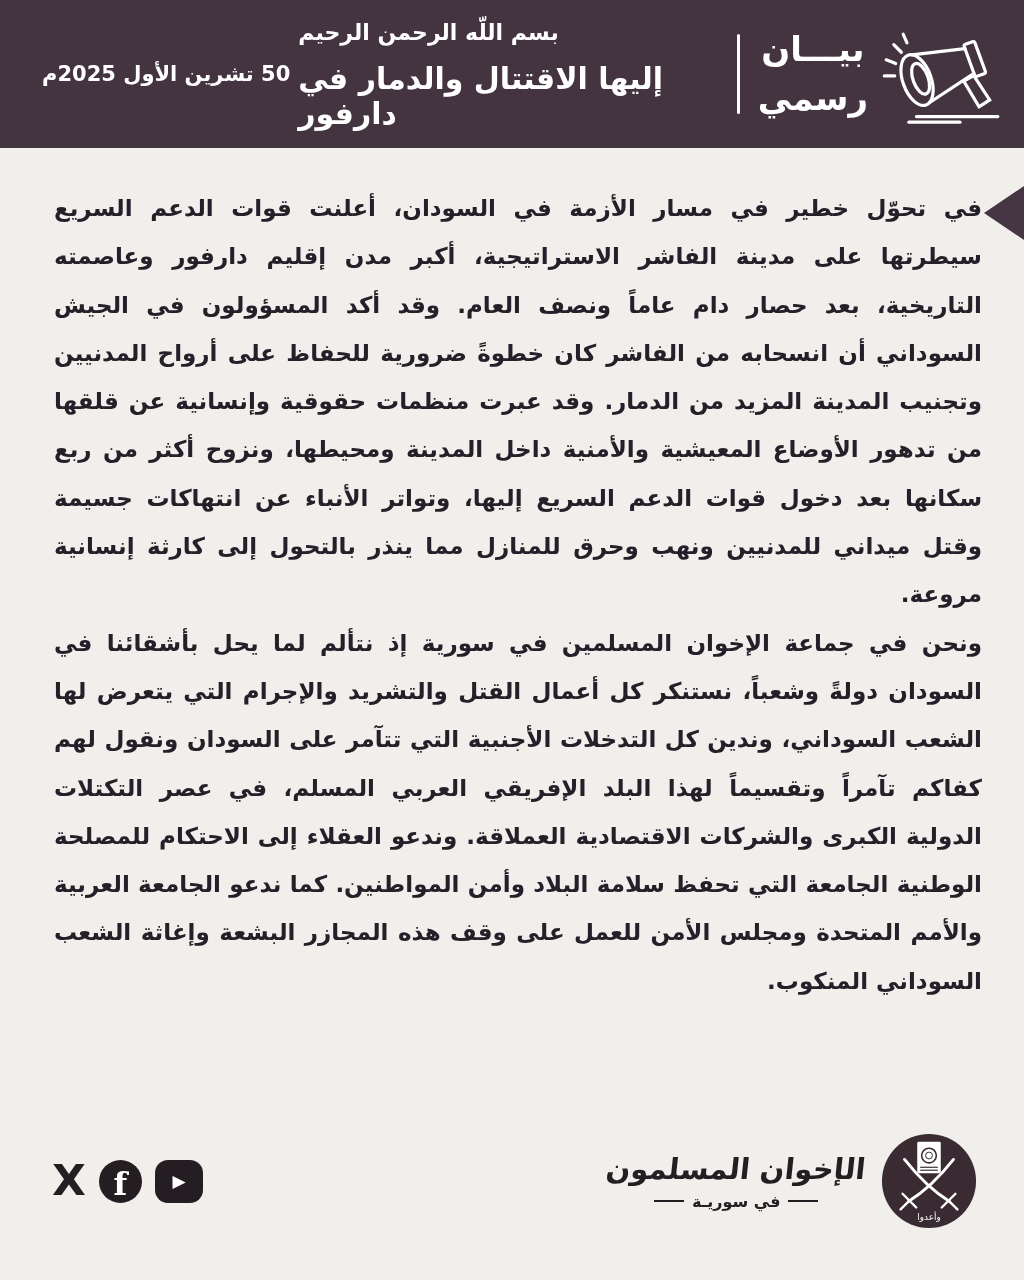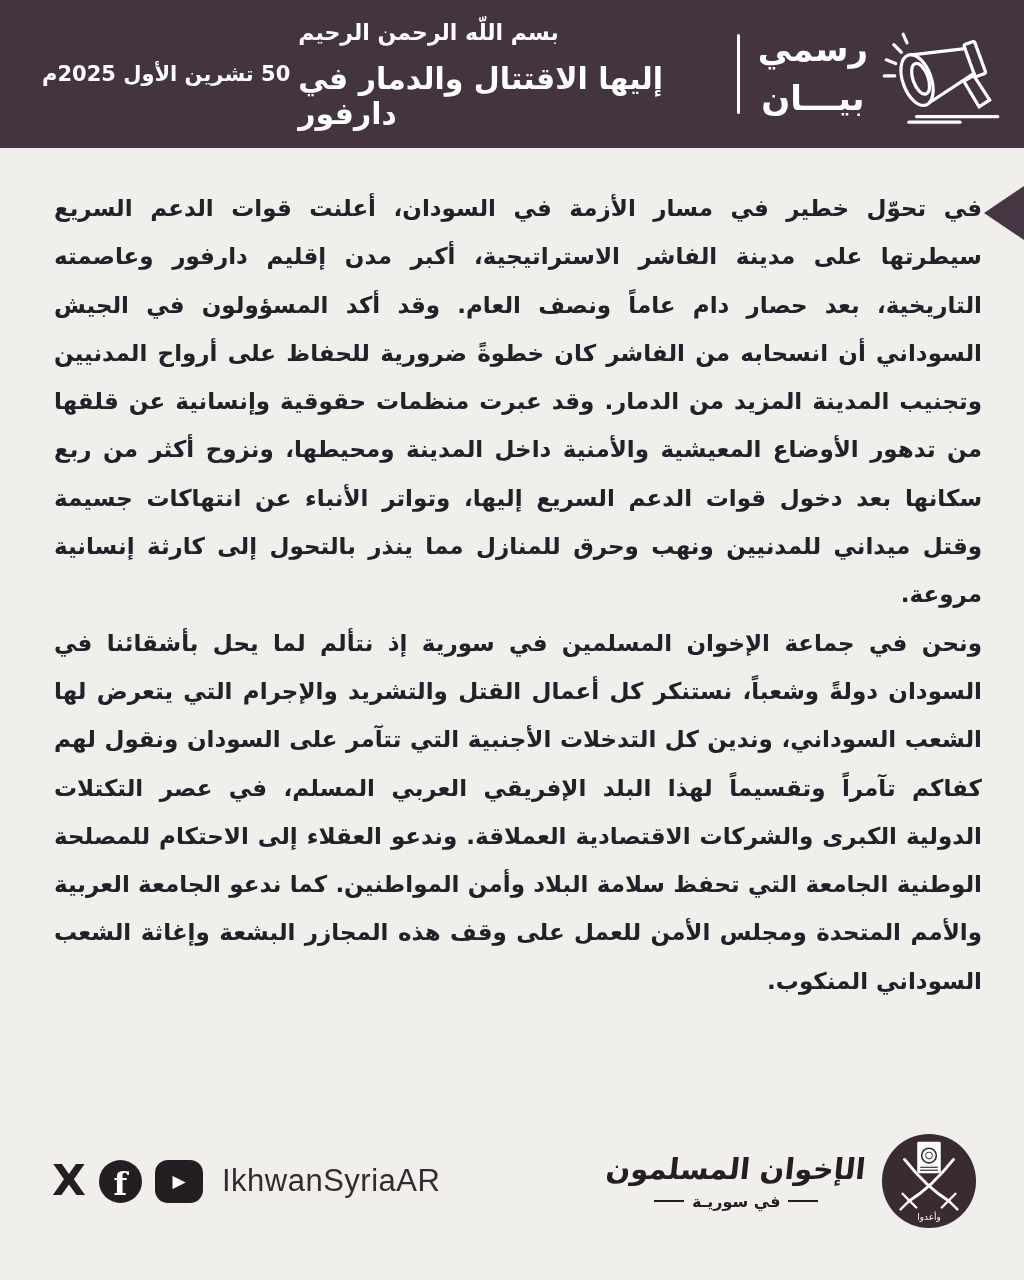--- a/index.html
+++ b/index.html
@@ -151,22 +151,22 @@
           <line x1="42" y1="25" x2="97" y2="38"></line>
           <line x1="42" y1="79" x2="97" y2="66"></line>
           <rect x="97" y="34" width="12" height="36" rx="2"></rect>
           <path d="M84 70 L96 68 L103 98 L90 101 Z"></path>
         </g>
 
         <line x1="38" y1="100" x2="124" y2="100"></line>
         <line x1="30" y1="106" x2="84" y2="106"></line>
       </svg>
       <div class="badge-text">
+        <div>بيـــان</div>
         <div>رسمي</div>
-        <div>بيـــان</div>
       </div>
     </div>
 
     <div class="vsep"></div>
 
     <div class="title-block">
       <div class="bismillah">بسم اللّه الرحمن الرحيم</div>
       <div class="main-title">إليها الاقتتال والدمار في دارفور</div>
     </div>
 
@@ -181,21 +181,20 @@
     <p>في تحوّل خطير في مسار الأزمة في السودان، أعلنت قوات الدعم السريع سيطرتها على مدينة الفاشر الاستراتيجية، أكبر مدن إقليم دارفور وعاصمته التاريخية، بعد حصار دام عاماً ونصف العام. وقد أكد المسؤولون في الجيش السوداني أن انسحابه من الفاشر كان خطوةً ضرورية للحفاظ على أرواح المدنيين وتجنيب المدينة المزيد من الدمار. وقد عبرت منظمات حقوقية وإنسانية عن قلقها من تدهور الأوضاع المعيشية والأمنية داخل المدينة ومحيطها، ونزوح أكثر من ربع سكانها بعد دخول قوات الدعم السريع إليها، وتواتر الأنباء عن انتهاكات جسيمة وقتل ميداني للمدنيين ونهب وحرق للمنازل مما ينذر بالتحول إلى كارثة إنسانية مروعة.</p>
     <p>ونحن في جماعة الإخوان المسلمين في سورية إذ نتألم لما يحل بأشقائنا في السودان دولةً وشعباً، نستنكر كل أعمال القتل والتشريد والإجرام التي يتعرض لها الشعب السوداني، وندين كل التدخلات الأجنبية التي تتآمر على السودان ونقول لهم كفاكم تآمراً وتقسيماً لهذا البلد الإفريقي العربي المسلم، في عصر التكتلات الدولية الكبرى والشركات الاقتصادية العملاقة. وندعو العقلاء إلى الاحتكام للمصلحة الوطنية الجامعة التي تحفظ سلامة البلاد وأمن المواطنين. كما ندعو الجامعة العربية والأمم المتحدة ومجلس الأمن للعمل على وقف هذه المجازر البشعة وإغاثة الشعب السوداني المنكوب.</p>
   </div>
 
   <div class="footer">
 
     <div class="social">
       <span class="x-glyph">X</span>
       <span class="fb-icon">f</span>
       <span class="yt-icon">▶</span>
-      <span class="handle">IkhwanSyriaAR</span>
     </div>
 
     <div class="brand">
       <div class="calligraphy">
         <div class="logo-title">الإخوان المسلمون</div>
         <div class="logo-sub">
           <span class="dash"></span>
           <span class="sub-text">في سوريـة</span>
           <span class="dash"></span>
         </div>

